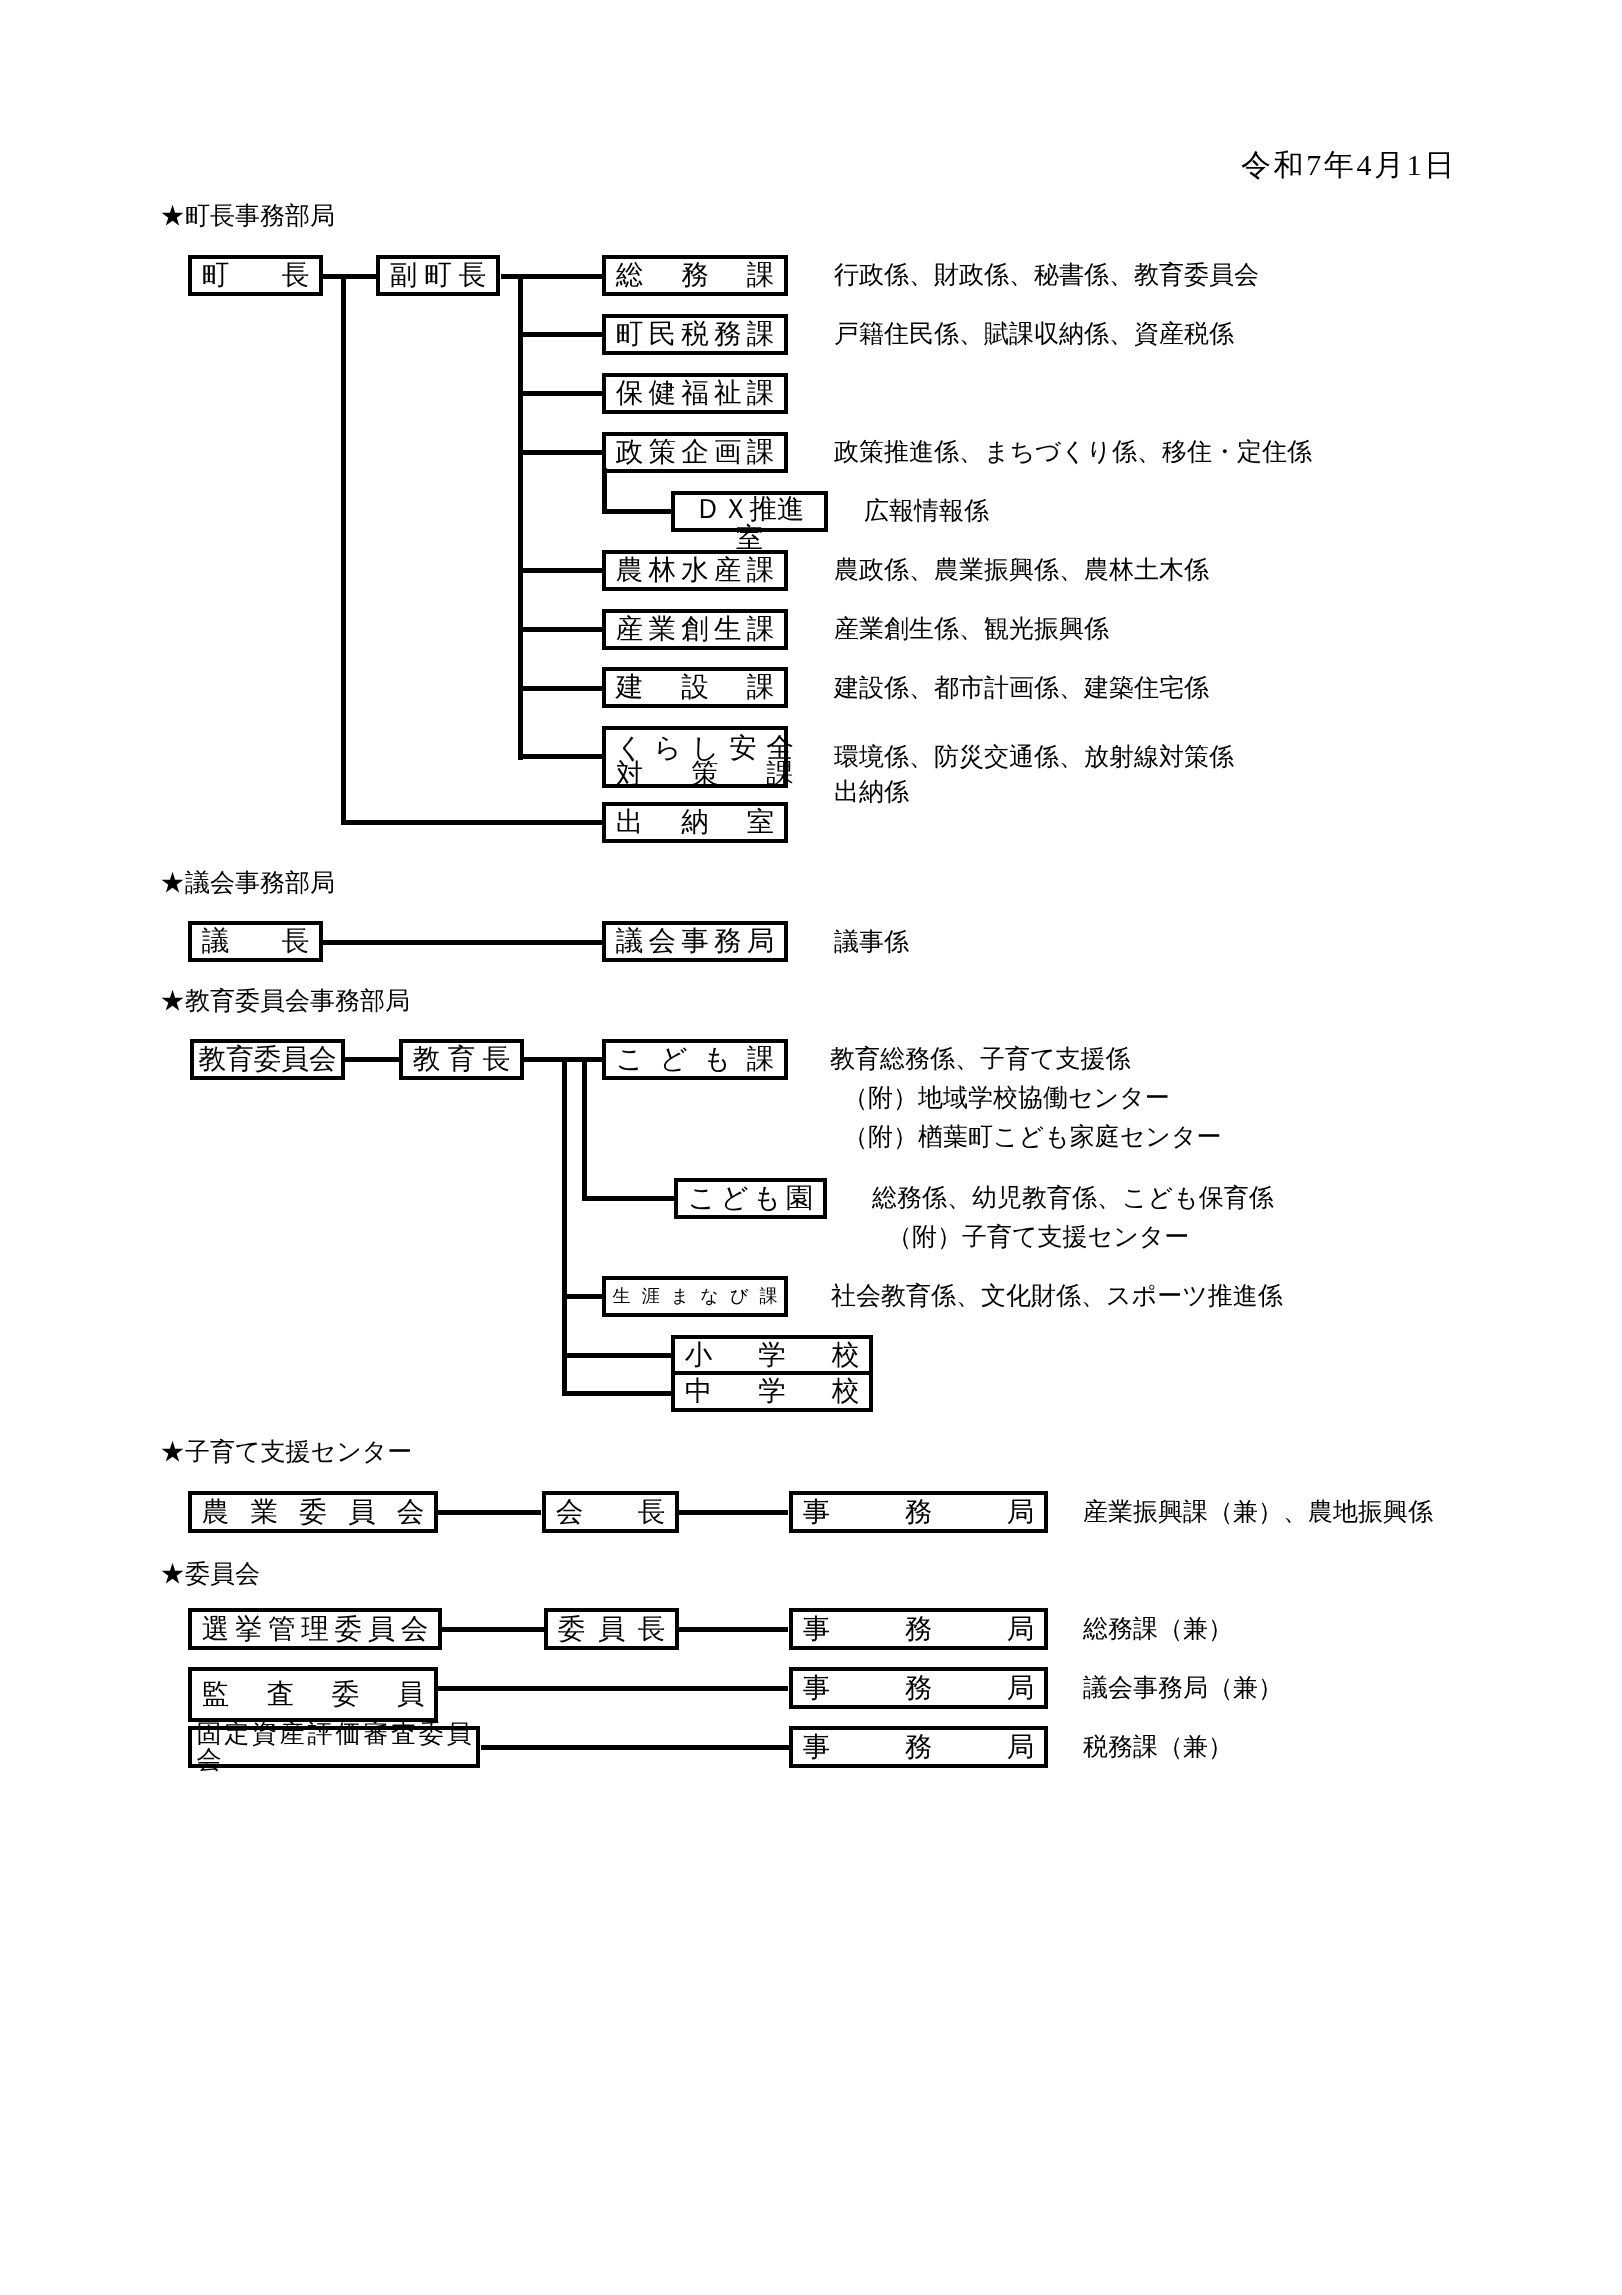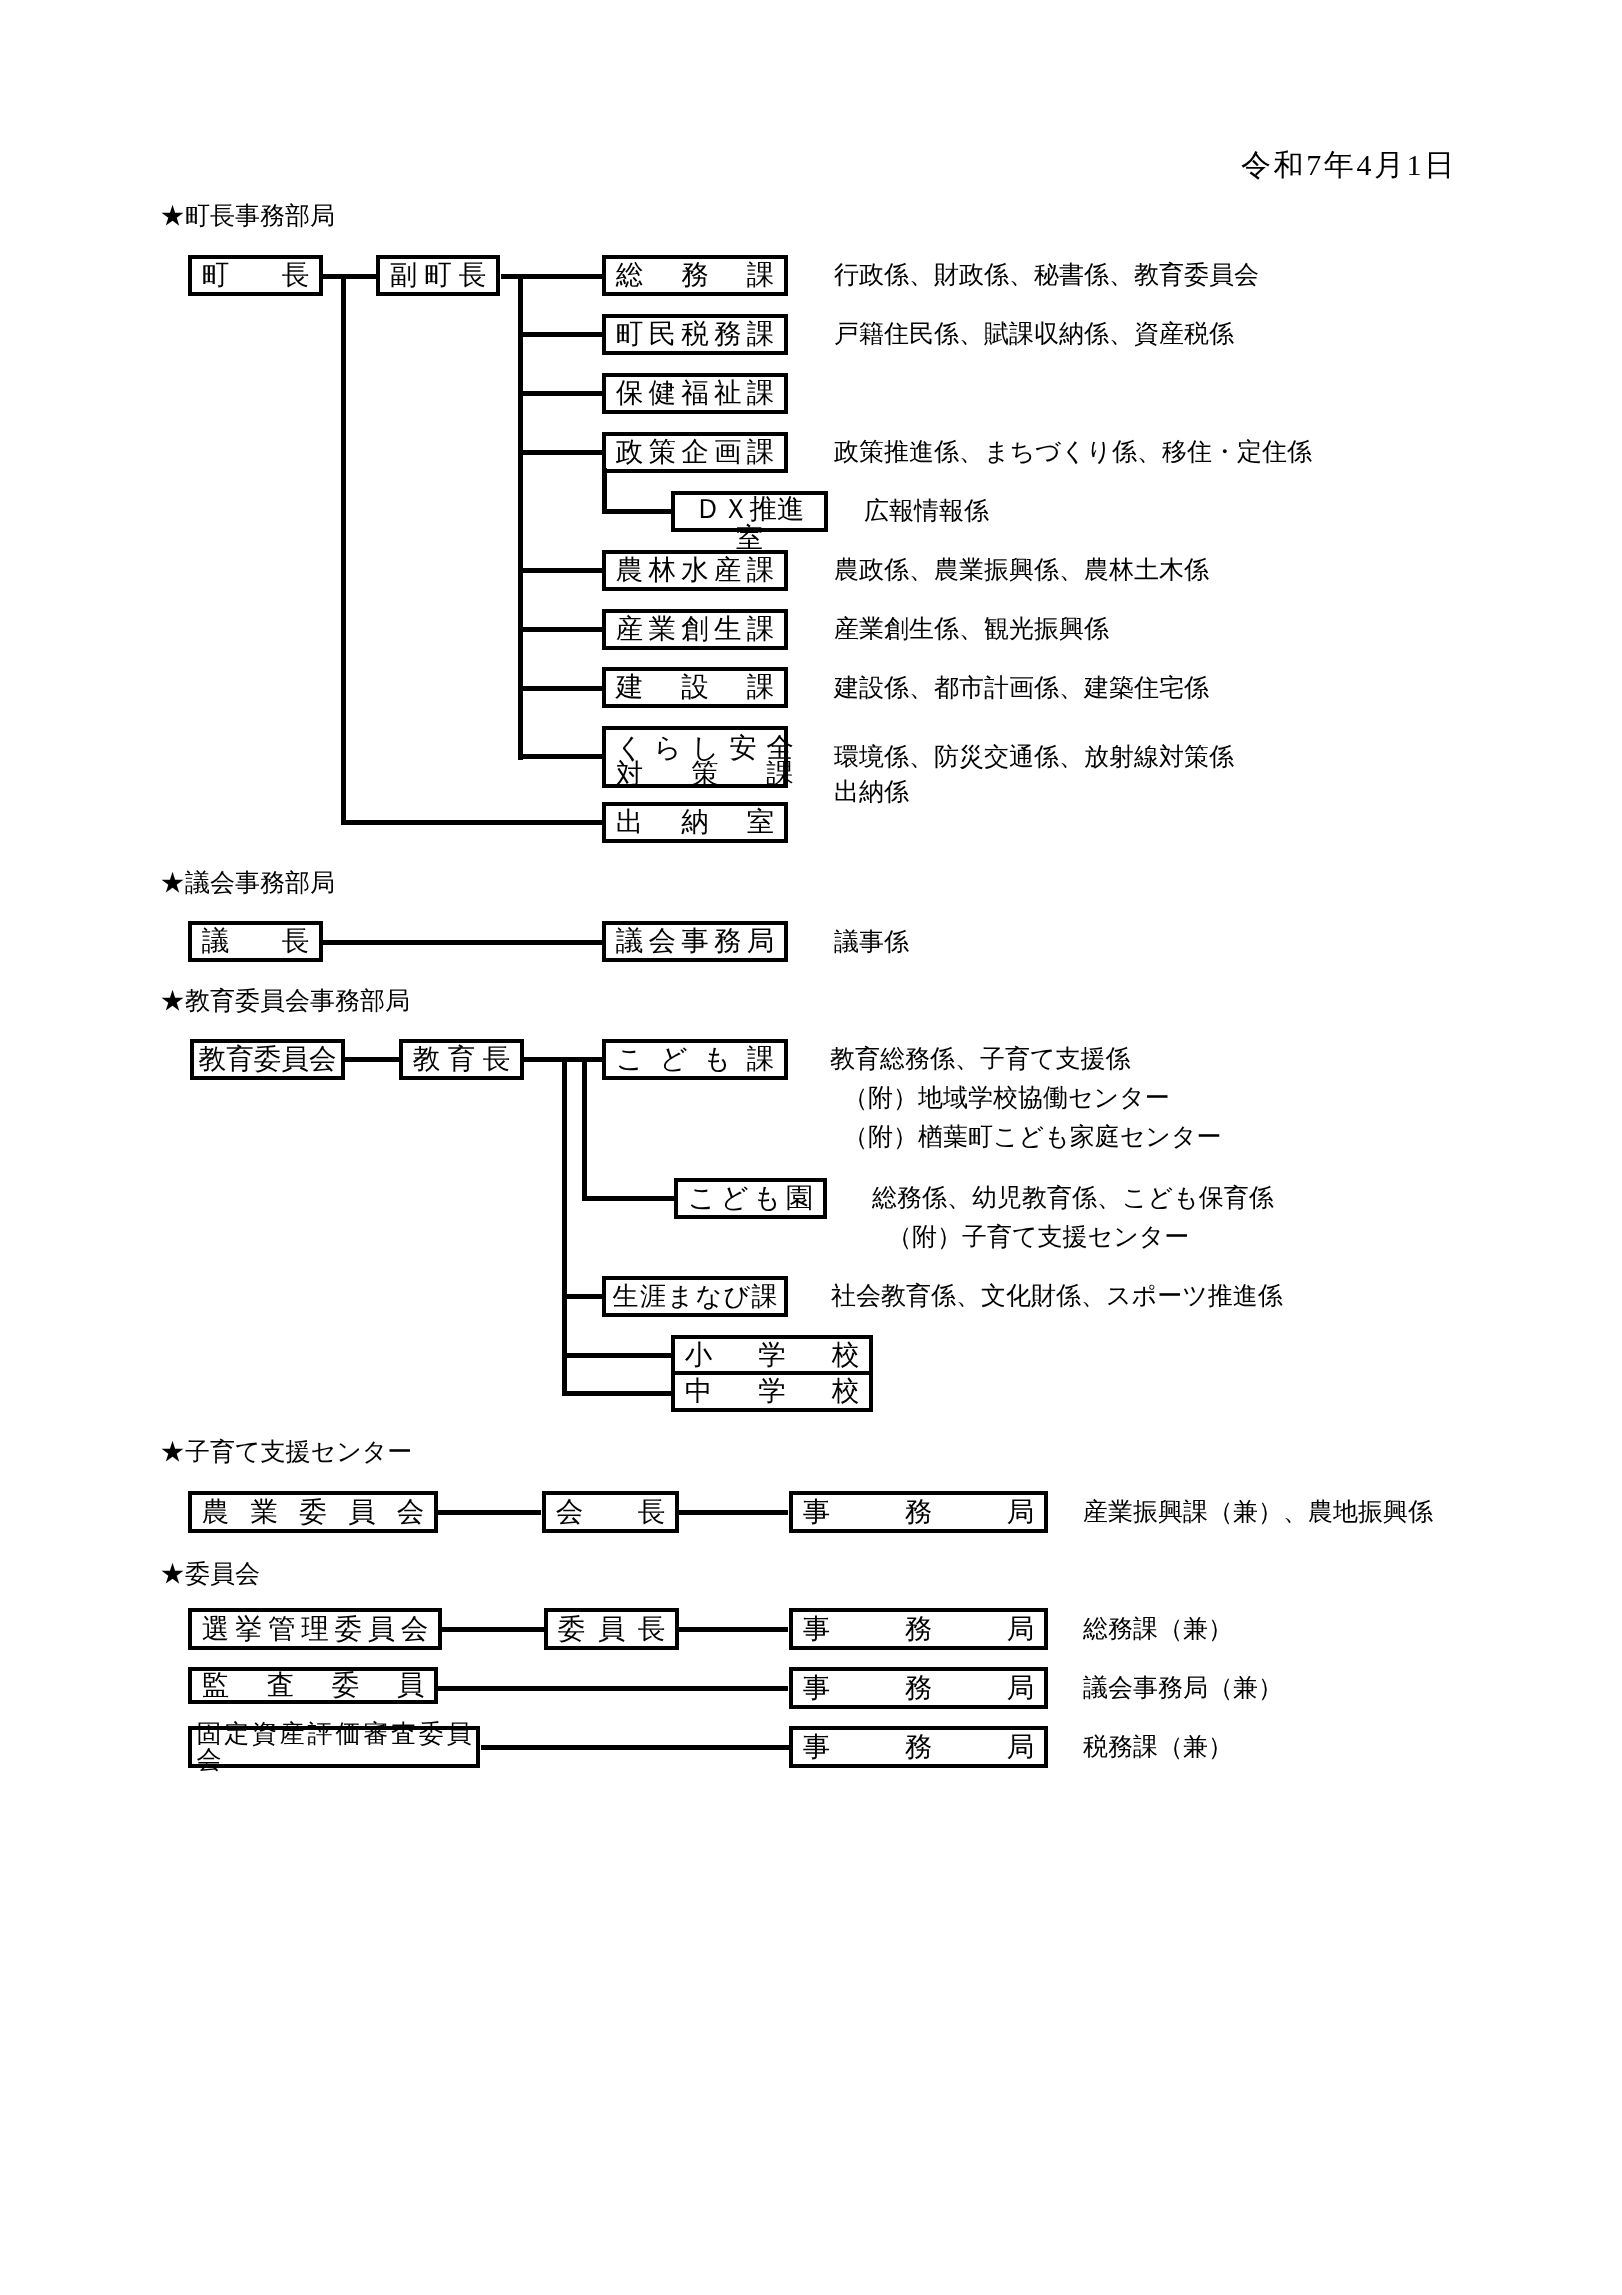--- a/index.html
+++ b/index.html
@@ -34,21 +34,21 @@
   .box .t{
     width:100%;
     text-align:justify;
     -moz-text-align-last:justify;
     text-align-last:justify;
     padding:0 9.8px;
     line-height:1.05;
   }
   .box.center .t{text-align:center;text-align-last:center;margin-top:24px;}
   .box.tight .t{padding:0 4.6px;}
-  .box.snug{font-size:26px;}
+  .box.snug{font-size:18px;}
   .box.snug .t{padding:0 6.5px;}
   .box.xtight{font-size:25px;}
   .box.xtight .t{padding:0 4.6px;}
   .box .wrap{width:100%;margin-top:7px;}
   .box .wrap .t{line-height:26px;}
   .line{position:absolute;background:#000;}
   .units{
     position:absolute;
     font-size:25px;white-space:nowrap;
     transform:translateY(-50%);
@@ -200,21 +200,21 @@
   <div class="box" style="left:544px;top:1608px;width:135px;height:42px">
     <div class="t">委員長</div>
   </div>
   <div class="box" style="left:789px;top:1608px;width:259px;height:42px">
     <div class="t">事務局</div>
   </div>
   <div class="units" style="left:1083px;top:1629px">総務課（兼）</div>
   <div class="line" style="left:442px;top:1627px;width:102px;height:4.6px"></div>
   <div class="line" style="left:679px;top:1627px;width:109px;height:4.6px"></div>
 
-  <div class="box" style="left:188px;top:1667px;width:250px;height:37px">
+  <div class="box" style="left:188px;top:1667px;width:250px;height:55px">
     <div class="t">監査委員</div>
   </div>
   <div class="box" style="left:789px;top:1667px;width:259px;height:42px">
     <div class="t">事務局</div>
   </div>
   <div class="units" style="left:1083px;top:1688px">議会事務局（兼）</div>
   <div class="line" style="left:438px;top:1686px;width:350px;height:4.6px"></div>
 
   <div class="box xtight" style="left:188px;top:1726px;width:292px;height:42px">
     <div class="t">固定資産評価審査委員会</div>

